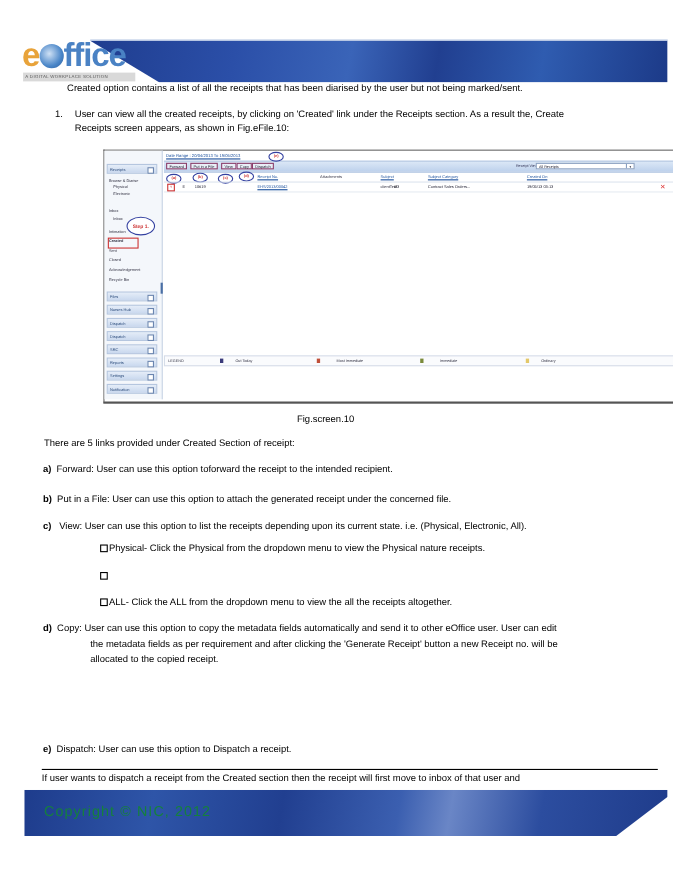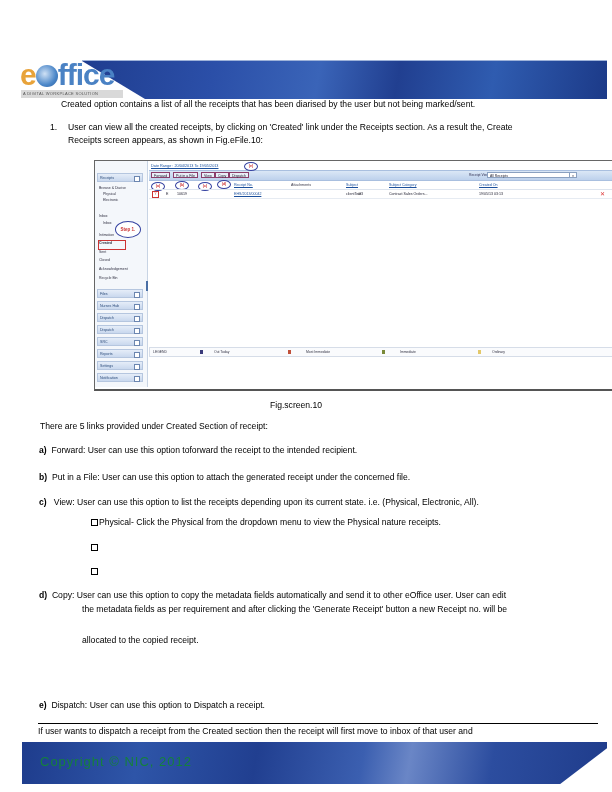--- a/index.html
+++ b/index.html
@@ -1,18 +1,18 @@
 <!DOCTYPE html>
 <html><head>
 <meta charset="utf-8">
 <style>
   html, body { margin:0; padding:0; }
   body { width:612px; height:792px; background:#ffffff; position:relative; overflow:hidden;
          font-family:"Liberation Sans", sans-serif; color:#000; }
-  .abs { position:absolute;margin-top:24px; }
+  .abs { position:absolute; }
 
   
   .banner { left:82px; top:37px; width:525px; height:38px;
             background:linear-gradient(100deg,#1f3d8f 0%,#2b4fa8 25%,#3a64b8 45%,#213f90 60%,#2f5cb0 78%,#1c3a88 100%);
             clip-path:polygon(0 0,100% 0,100% 100%,12% 100%); }
   .banner-top-line { left:82px; top:36px; width:525px; height:1px; background:#9fb3d9; }
   .logo { left:20px; top:36px; font-size:30px; font-weight:bold; letter-spacing:-1px; line-height:30px; }
   .logo .e { color:#e8a33a; }
   .logo .o { color:#3d7bc4; display:inline-block; width:22px; height:22px; border-radius:50%;
              background:radial-gradient(circle at 40% 40%,#cfe1f5,#4a86c8 60%,#2b5c9b); vertical-align:-2px; }
@@ -166,25 +166,25 @@
 <div class="abs p" style="left:270px;top:375px;">Fig.screen.10</div>
 
 <div class="abs p" style="left:40px;top:396px;">There are 5 links provided under Created Section of receipt:</div>
 
 <div class="abs p" style="left:39px;top:420px;text-align:center;"><span class="b">a)</span>&nbsp; <span>Forward: User can use this option toforward the receipt to the intended recipient.</span></div>
 <div class="abs p" style="left:39px;top:447px;"><span class="b">b)</span>&nbsp; <span>Put in a File: User can use this option to attach the generated receipt under the concerned file.</span></div>
 <div class="abs p" style="left:39px;top:472px;"><span class="b">c)</span>&nbsp;&nbsp; <span>View: User can use this option to list the receipts depending upon its current state. i.e. (Physical, Electronic, All).</span></div>
 
 <div class="abs p" style="left:91px;top:492px;"><span class="bullet-box"></span><span>Physical- Click the Physical from the dropdown menu to view the Physical nature receipts.</span></div>
 <div class="abs p" style="left:91px;top:517px;"><span class="bullet-box"></span></div>
-<div class="abs p" style="left:91px;top:541px;"><span class="bullet-box"></span></div>
+<div class="abs p" style="left:91px;top:541px;"><span class="bullet-box"></span><span>ALL- Click the ALL from the dropdown menu to view the all the receipts altogether.</span></div>
 
 <div class="abs p" style="left:39px;top:565px;"><span class="b">d)</span>&nbsp; <span>Copy: User can use this option to copy the metadata fields automatically and send it to other eOffice user. User can edit</span></div>
 <div class="abs p" style="left:82px;top:579px;">the metadata fields as per requirement and after clicking the 'Generate Receipt' button a new Receipt no. will be</div>
-<div class="abs p" style="left:82px;top:610px;">allocated to the copied receipt.</div>
+<div class="abs p" style="left:82px;top:593px;">allocated to the copied receipt.</div>
 
 <div class="abs p" style="left:39px;top:675px;"><span class="b">e)</span>&nbsp; <span>Dispatch: User can use this option to Dispatch a receipt.</span></div>
 
 <div class="abs rule"></div>
 <div class="abs p" style="left:38px;top:701px;">If user wants to dispatch a receipt from the Created section then the receipt will first move to inbox of that user and</div>
 
 <div class="abs footer"></div>
 <div class="abs footer-text">Copyright © NIC, 2012</div>
 
 </body></html>

